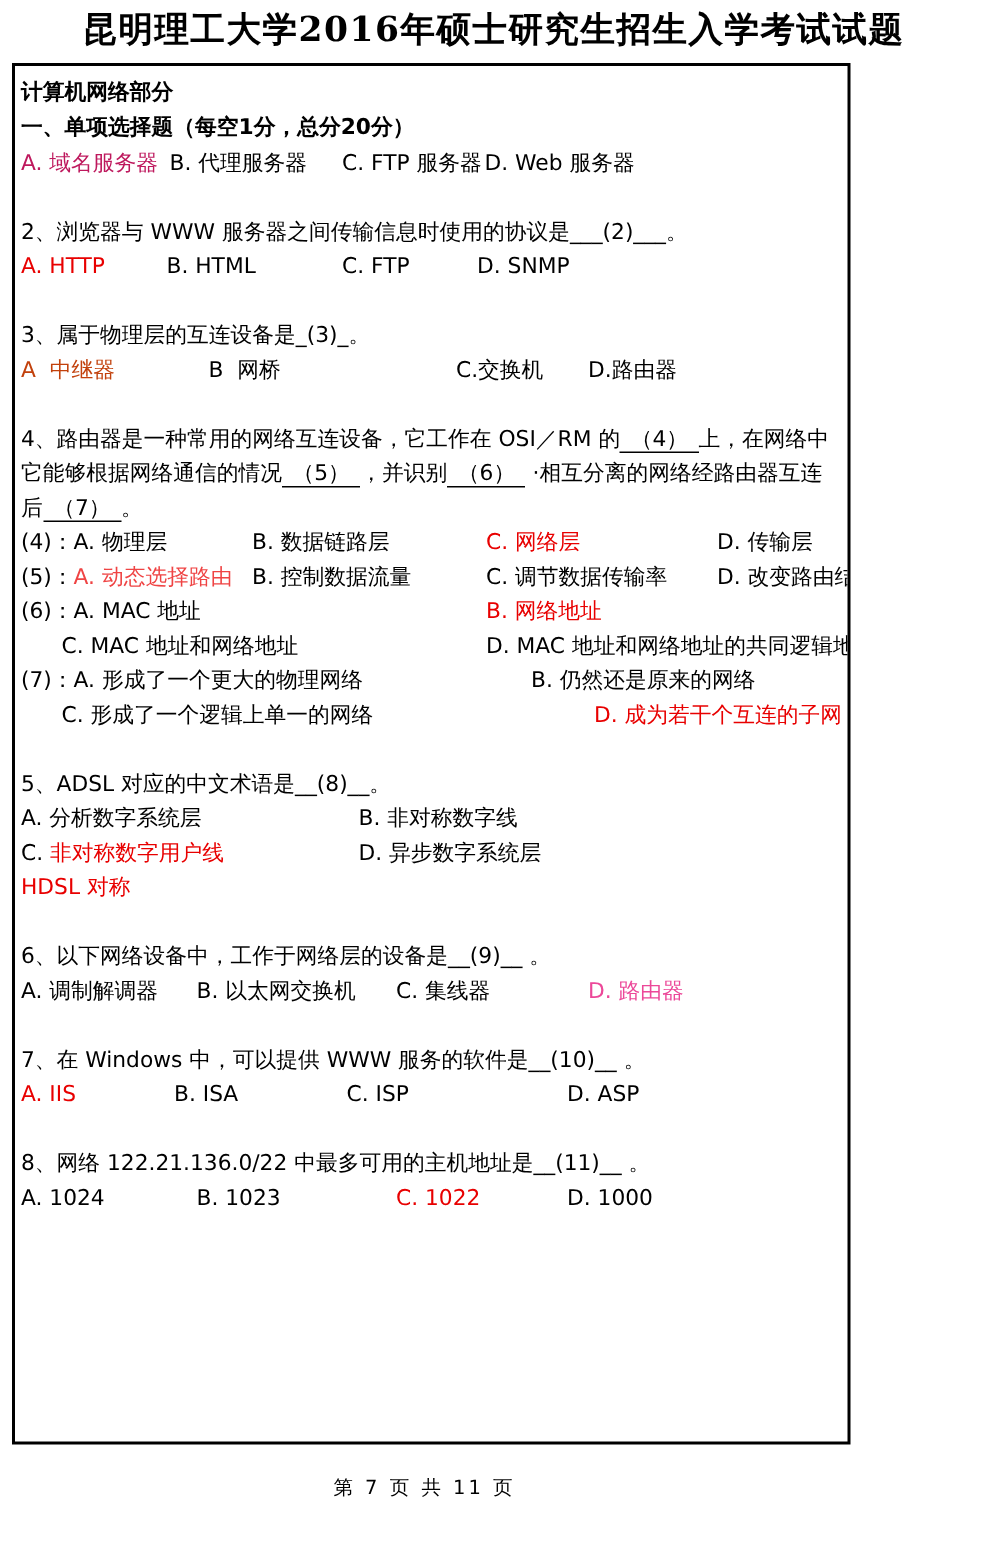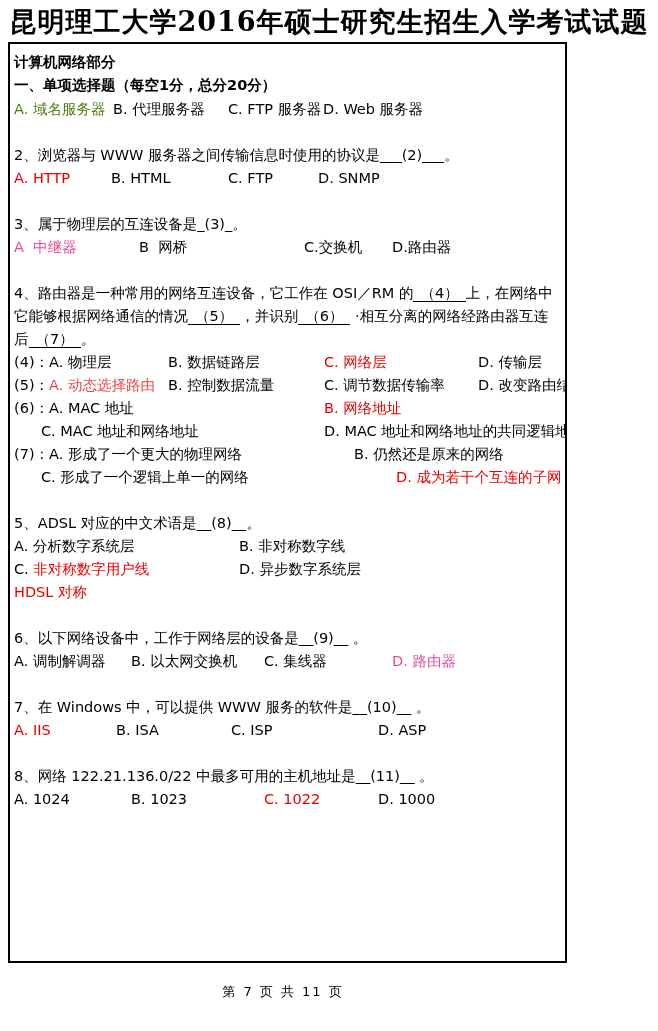--- a/index.html
+++ b/index.html
@@ -4,21 +4,21 @@
 <style>
   html,body{margin:0;padding:0;}
   body{
     width:658px;height:1031px;position:relative;background:#ffffff;color:#000;
     font-family:"DejaVu Sans","Liberation Sans",sans-serif;
     font-size:14.5px;
   }
   .doc-title{
     position:absolute;top:4px;left:0;width:658px;text-align:center;
     font-family:"DejaVu Serif","Liberation Serif",serif;
-    font-size:27px;font-weight:bold;letter-spacing:1px;
+    font-size:23px;font-weight:bold;letter-spacing:1px;
   }
   .exam-box{
     position:absolute;left:8px;top:42px;width:559px;height:921px;
     border:2px solid #000;box-sizing:border-box;
     padding:7px 8px 11px 4px;overflow:hidden;
   }
   .line{line-height:23px;margin:0;white-space:normal;}
   .bold{font-weight:bold;}
   .q{margin-bottom:23px;}
   .headings{margin-bottom:1px;}
@@ -39,35 +39,35 @@
 
 <div class="exam-box">
 
   <div class="headings">
     <p class="line bold">计算机网络部分</p>
     <p class="line bold">一、单项选择题（每空1分，总分20分）</p>
   </div>
 
   <div class="q">
     <p class="line opts">
-      <span class="opt red" style="width: 99px; color: #4d7c0f;">A. 域名服务器</span><span class="opt" style="width:115px">B. 代理服务器</span><span class="opt" style="width:95px">C. FTP 服务器</span><span class="opt">D. Web 服务器</span>
+      <span class="opt red" style="width: 99px; color: #be185d;">A. 域名服务器</span><span class="opt" style="width:115px">B. 代理服务器</span><span class="opt" style="width:95px">C. FTP 服务器</span><span class="opt">D. Web 服务器</span>
     </p>
   </div>
 
   <div class="q">
     <p class="line">2、浏览器与 WWW 服务器之间传输信息时使用的协议是___(2)___。</p>
     <p class="line opts">
       <span class="opt red" style="width: 97px; color: rgb(232, 0, 0);">A. HTTP</span><span class="opt" style="width:117px">B. HTML</span><span class="opt" style="width:90px">C. FTP</span><span class="opt">D. SNMP</span>
     </p>
   </div>
 
   <div class="q">
     <p class="line">3、属于物理层的互连设备是_(3)_。</p>
     <p class="line opts">
-      <span class="opt red" style="width: 125px; color: #ec4899;">A  中继器</span><span class="opt" style="width:165px">B  网桥</span><span class="opt" style="width:88px">C.交换机</span><span class="opt">D.路由器</span>
+      <span class="opt red" style="width: 125px; color: #c2410c;">A  中继器</span><span class="opt" style="width:165px">B  网桥</span><span class="opt" style="width:88px">C.交换机</span><span class="opt">D.路由器</span>
     </p>
   </div>
 
   <div class="q">
     <p class="line"><span>4、路由器是一种常用的网络互连设备，它工作在 OSI／RM 的</span><span class="blank">（4）</span><span>上，在网络中它能够根据网络通信的情况</span><span class="blank">（5）</span><span>，并识别</span><span class="blank">（6）</span><span> ·相互分离的网络经路由器互连后</span><span class="blank">（7）</span><span>。</span></p>
 
     <p class="line opts">
       <span class="opt" style="width:154px">(4)：A. 物理层</span><span class="opt" style="width:156px">B. 数据链路层</span><span class="opt red" style="width: 154px; color: rgb(232, 0, 0);">C. 网络层</span><span class="opt">D. 传输层</span>
     </p>
     <p class="line opts">

